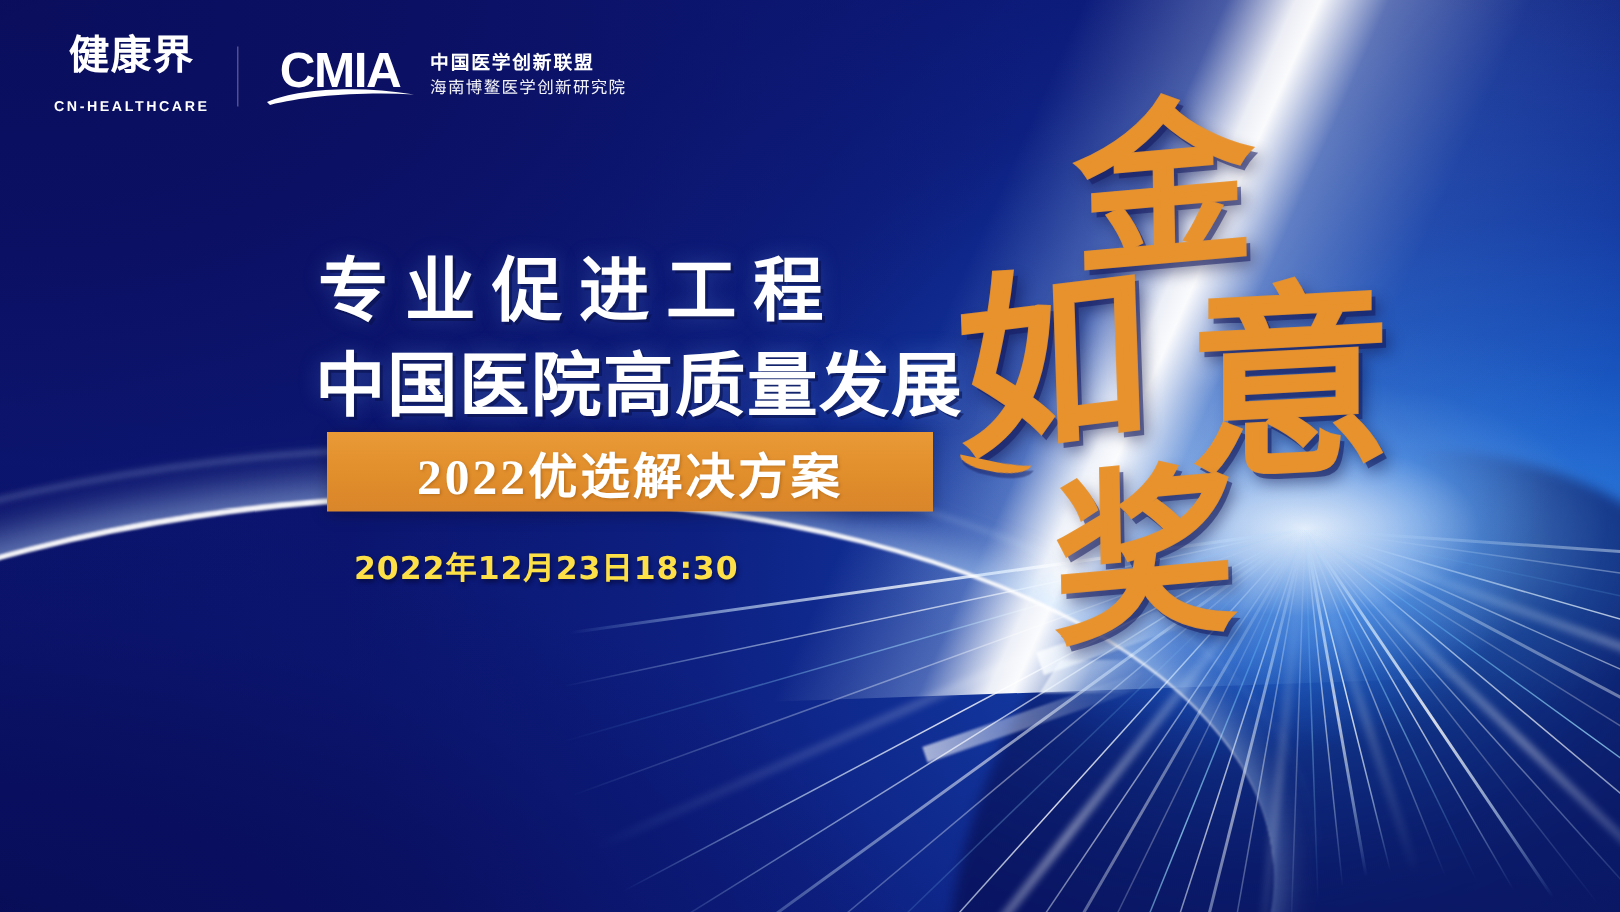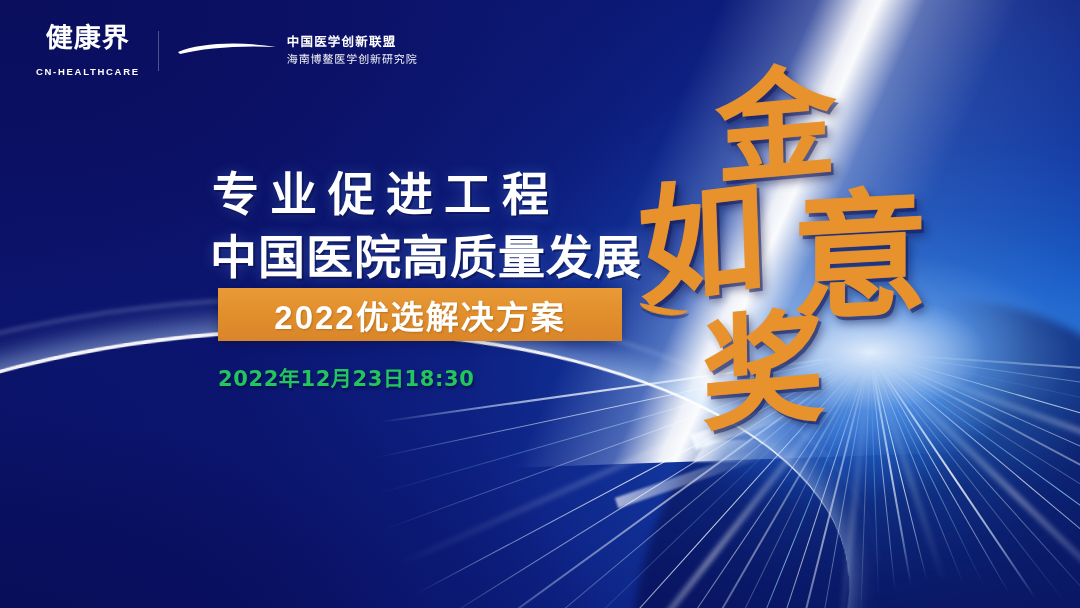--- a/index.html
+++ b/index.html
@@ -185,30 +185,30 @@
   
   .badge{
     position:absolute;left:218px;top:288px;
     width:404px;height:53px;
     background:linear-gradient(180deg,#e99a37 0%,#e18e2c 52%,#d9852a 100%);
     display:flex;align-items:center;justify-content:center;
     box-shadow:0 2px 10px rgba(0,0,0,.25);
   }
   .badge-txt{
     color:#fff;font-size:33px;font-weight:700;letter-spacing:2px;
-    font-family:Liberation Sans, sans-serif;
+    font-family:Liberation Serif, serif;
     white-space:nowrap;
     text-shadow:1px 1px 2px rgba(120,62,0,.35);
     text-align:right;
   }
 
   
   .datetime{
-    position:absolute;left:218px;top:362px;
-    color:#22c55e;font-size:21px;font-weight:700;letter-spacing:.6px;
+    position:absolute;left:236px;top:362px;
+    color:#fde047;font-size:21px;font-weight:700;letter-spacing:.6px;
     font-family:"DejaVu Sans","Liberation Sans",sans-serif;
     white-space:nowrap;
     text-shadow:1px 2px 3px rgba(5,10,60,.75);
   }
 
   
   .calli{position:absolute;left:620px;top:60px;width:400px;height:350px;}
   .calli .ch{
     position:absolute;
     color:#e8922d;
@@ -307,20 +307,21 @@
 
       <div class="logo-cnh">
         <div class="cn-cjk">健康界</div>
         <div class="cn-en">CN-HEALTHCARE</div>
       </div>
 
       <div class="logo-div"></div>
 
       <div class="logo-cmia">
         <div class="cmia-mark">
+          <div class="cmia-word">CMIA</div>
           <svg class="cmia-swoosh" viewBox="0 0 100 14">
             <path d="M1 11 C 22 2, 62 0, 99 6 C 64 4, 26 7, 3 13 Z" fill="#ffffff"></path>
           </svg>
         </div>
         <div class="cmia-text">
           <span>中国医学创新联盟</span>
           <span class="sub">海南博鳌医学创新研究院</span>
         </div>
       </div>
 

